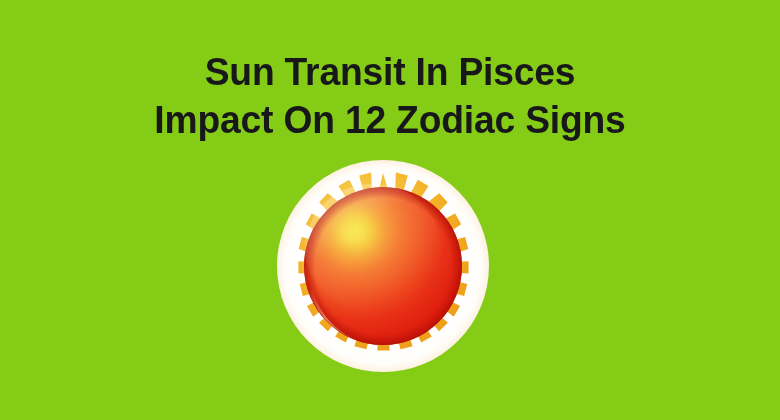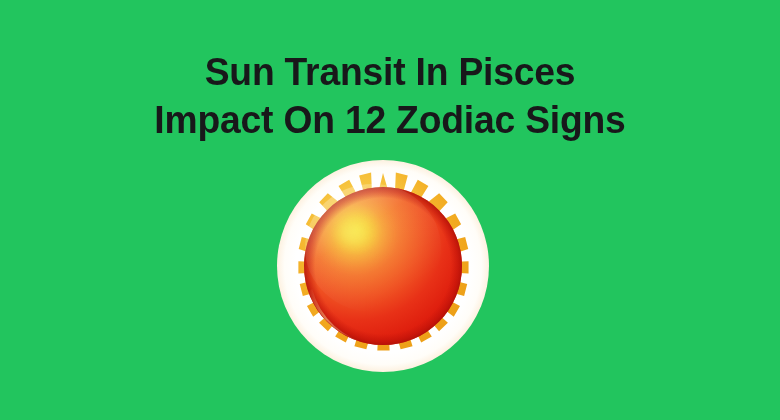--- a/index.html
+++ b/index.html
@@ -55,21 +55,21 @@
   #sun-graphic svg {
     display: block;
     width: 212px;
     height: 212px;
     overflow: visible;
   }
 </style>
 </head>
 <body>
 
-<div id="canvas" style="background: #22c55e; width: 780px; height: 420px;">
+<div id="canvas" style="background: #84cc16; width: 780px; height: 420px;">
 
   <div id="title-block">
     <span class="title-line line-1" style="color: rgb(24, 24, 26);">Sun Transit In Pisces</span>
     <span class="title-line line-2" style="color: rgb(24, 24, 26);">Impact On 12 Zodiac Signs</span>
   </div>
 
   <div id="sun-graphic">
     <svg viewBox="0 0 212 212" xmlns="http://www.w3.org/2000/svg">
       <defs>
 

